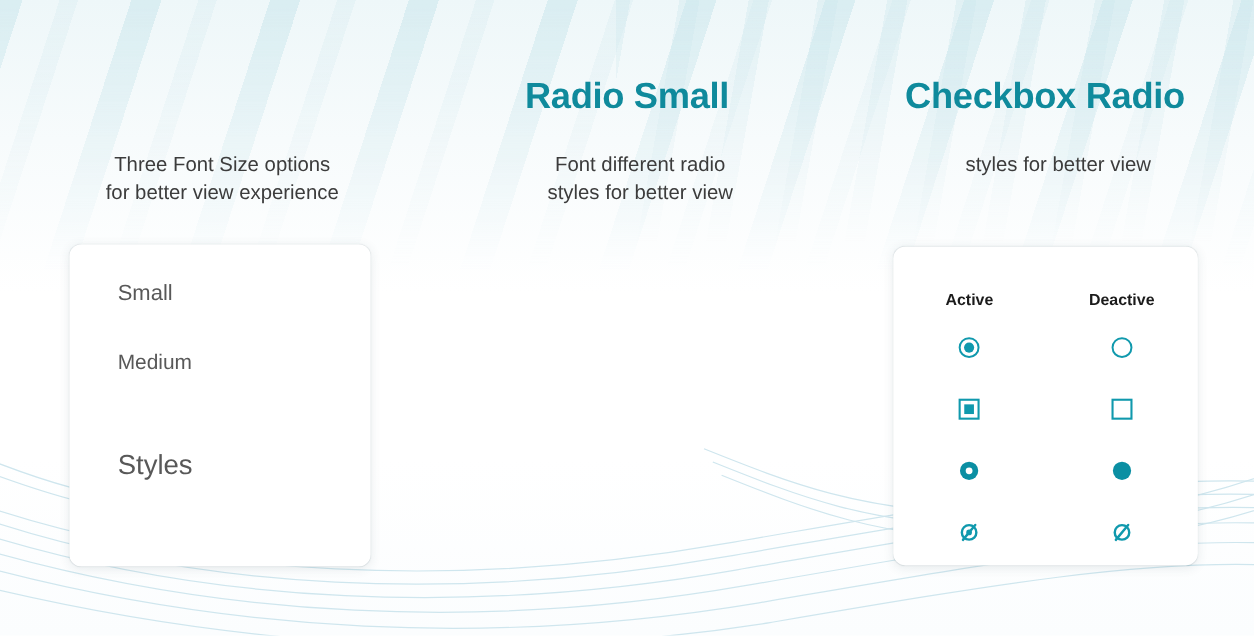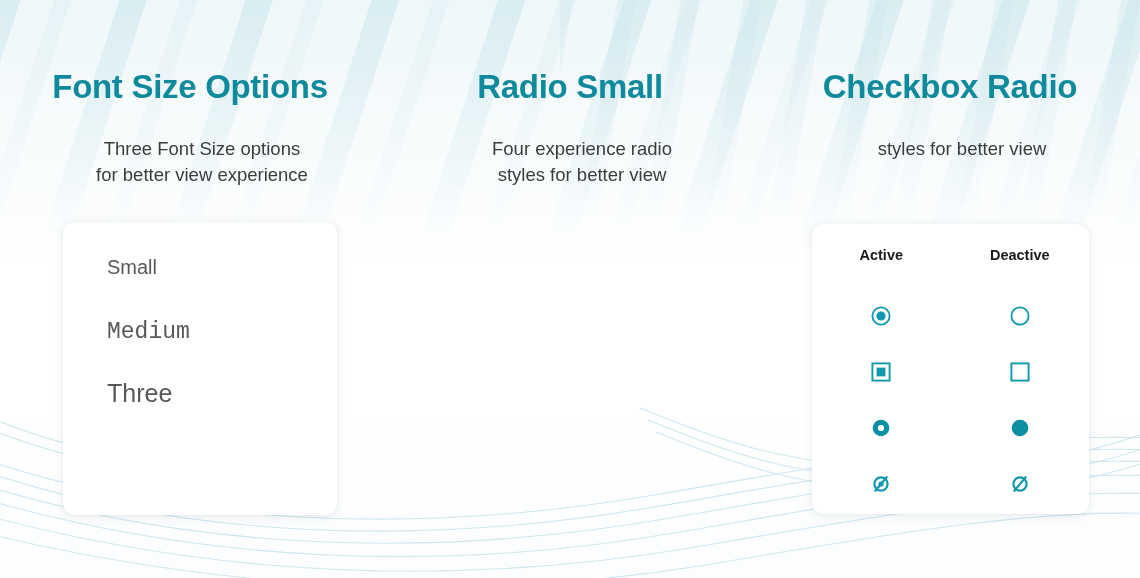--- a/index.html
+++ b/index.html
@@ -39,28 +39,28 @@
     font-size:18.5px;line-height:1.43;color:#3c3c3c;font-weight:400;margin-left:24px;}
 
   .card{position:absolute;background:#fff;border-radius:11px;
     box-shadow:0 2px 10px rgba(40,70,80,.10),0 0 1px rgba(40,70,80,.16);}
 
   
   .card-font{left:63px;top:222px;width:274px;height:293px;}
   .font-list{position:absolute;left:44px;top:34px;right:0;}
   .font-item{color:#585858;font-weight:400;}
   .fs-small{font-size:20px;margin-bottom:40px;}
-  .fs-medium{font-size:23px;margin-bottom:34px;font-family:Liberation Mono, monospace;}
+  .fs-medium{font-size:19px;margin-bottom:68px;}
   .fs-large{font-size:25px;}
 
   
   .card-grid{width:277px;height:290px;}
   .card-radio{left:432px;top:224px;}
 
-  .grid-head{position:absolute;top:23px;left:0;right:0;display:flex;}
+  .grid-head{position:absolute;top:41px;left:0;right:0;display:flex;}
   .grid-head>div{flex:1;text-align:center;font-size:14.5px;font-weight:700;color:#1b1b1b;}
   .grid-rows{position:absolute;top:64px;left:0;right:0;}
   .grid-row{display:flex;align-items:center;height:56px;}
   .cell{flex:1;display:flex;align-items:center;justify-content:center;}
   .cell svg{display:block;}
 </style>
 </head>
 <body>
 
 <div id="stage">
@@ -80,39 +80,38 @@
       <path d="M648,22 C728,54 788,78 908,82 C1018,86 1098,68 1168,42"></path>
       <path d="M656,34 C736,66 796,90 916,94 C1026,98 1106,80 1176,54"></path>
       <path d="M-20,16 C40,40 90,56 150,58"></path>
       <path d="M-20,28 C44,52 96,68 158,70"></path>
     </g>
   </svg>
 
   <div class="cols">
 
     <div class="col">
-      <div class="col-title">Font Size Options</div>
       <div class="col-sub">
         <div>Three Font Size options</div>
         <div>for better view experience</div>
       </div>
 
       <div class="card card-font">
         <div class="font-list">
           <div class="font-item fs-small">Small</div>
           <div class="font-item fs-medium">Medium</div>
-          <div class="font-item fs-large">Three</div>
+          <div class="font-item fs-large">Styles</div>
         </div>
       </div>
     </div>
 
     <div class="col">
       <div class="col-title">Radio Small</div>
       <div class="col-sub">
-        <div>Four experience radio</div>
+        <div>Font different radio</div>
         <div>styles for better view</div>
       </div>
 
       <div class="card card-grid card-radio">
         <div class="grid-head">
           <div>Active</div>
           <div>Deactive</div>
         </div>
         <div class="grid-rows">
 

